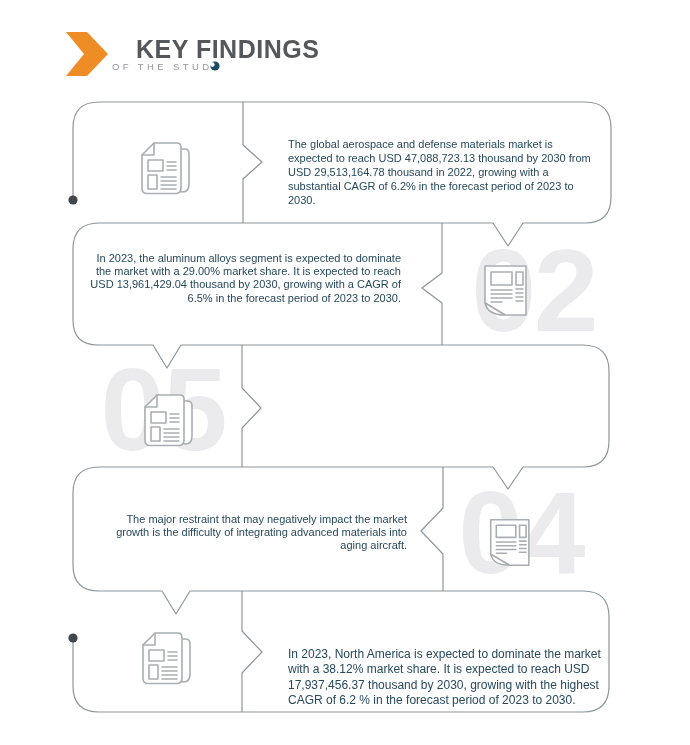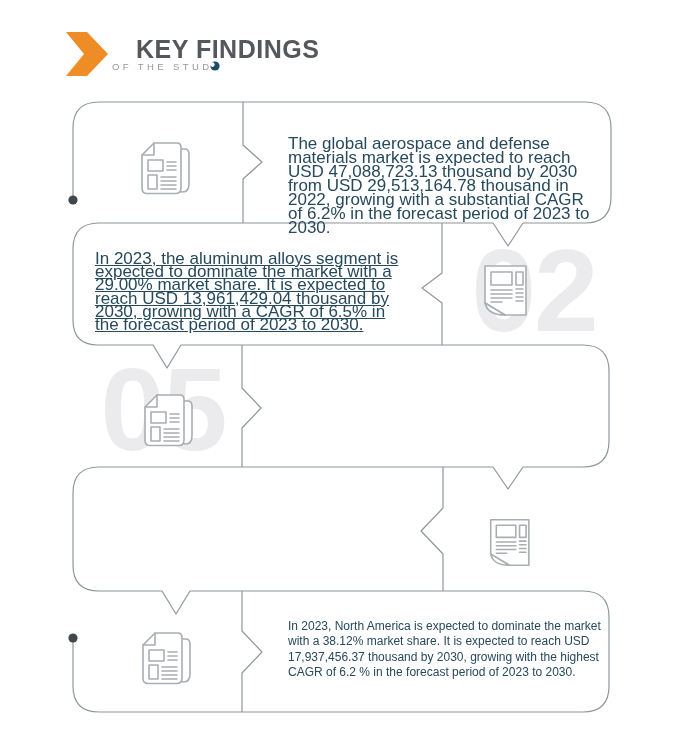--- a/index.html
+++ b/index.html
@@ -33,47 +33,48 @@
   #num1{left:95px;top:129px;width:142px;}
   #num2{left:458px;top:247px;width:152px;}
   #num3{left:92px;top:366px;width:142px;}
   #num4{left:450px;top:489px;width:142px;}
   #num5{left:92px;top:610px;width:142px;}
   
   #lineart{position:absolute;left:0;top:0;z-index:2;}
   
   .btxt{
     position:absolute;z-index:3;
-    color:#27495C;font-size:17px;line-height:14px;
+    color:#27495C;font-size:11px;line-height:14px;
   }
   #txt1{left:288px;top:137px;width:308px;text-align:left;}
-  #txt2{left:95px; top:252px;width:314px;line-height:13.2px;text-decoration:underline;}
+  #txt2{left:87px; top:252px;width:314px;text-align:right;line-height:13.2px;}
   #txt3{left:288px;top:390px;width:315px;text-align:left;}
   #txt4{left:95px; top:513px;width:312px;text-align:right;line-height:13.2px;}
-  #txt5{left:288px;top:619px;width:322px;text-align:left;font-size:12px;line-height:15.4px;}
+  #txt5{left:288px;top:647px;width:322px;text-align:left;font-size:12px;line-height:15.4px;}
 </style>
 </head>
 <body>
 
 <div id="stage">
 
   <div>
     <svg class="hdr-arrow" width="42" height="44" viewBox="0 0 42 44">
       <polygon points="0,0 21,0 42,22 21,44 0,44 18,22" fill="#EE8D26"></polygon>
     </svg>
     <div class="hdr-title">KEY FINDINGS</div>
     <div class="hdr-sub">OF THE STUDY</div>
     <svg class="hdr-mark" width="12" height="12" viewBox="0 0 12 12">
       <circle cx="6" cy="6" r="4.6" fill="#1B4B66"></circle>
       <circle cx="3.4" cy="4.6" r="2.3" fill="#ffffff"></circle>
     </svg>
   </div>
 
   <div id="num2" class="bignum">02</div>
   <div id="num3" class="bignum">05</div>
+  <div id="num4" class="bignum">04</div>
 
   <svg id="lineart" width="690" height="745" viewBox="0 0 690 745">
 
     <path d="M 73 200
          L 73 128 Q 73 102 99 102
          L 585 102 Q 611 102 611 128
          L 611 197 Q 611 223 585 223
          L 523 223 L 508 246 L 493 223
          L 99 223 Q 73 223 73 249
          L 73 320 Q 73 345 98 345
@@ -137,15 +138,16 @@
       <path d="M9,17 L21,5 L44,5 C46.8,5 48,6.5 48,9.5 L48,50 C48,53.5 46,55.5 42.5,55.5 L14,55.5 C10.5,55.5 9,53.5 9,50.5 Z" fill="#ffffff"></path>
       <path d="M21,5 L21,17 L9,17"></path>
       <rect x="15" y="22" width="15" height="11"></rect>
       <rect x="15" y="37" width="9" height="14"></rect>
       <path d="M34,24 H43 M34,28 H43 M34,32 H43 M28,39 H43 M28,43 H43 M28,47 H43 M28,51 H43"></path>
     </g>
   </svg>
 
   <div id="txt1" class="btxt">The global aerospace and defense materials market is expected to reach USD 47,088,723.13 thousand by 2030 from USD 29,513,164.78 thousand in 2022, growing with a substantial CAGR of 6.2% in the forecast period of 2023 to 2030.</div>
   <div id="txt2" class="btxt">In 2023, the aluminum alloys segment is expected to dominate the market with a 29.00% market share. It is expected to reach USD 13,961,429.04 thousand by 2030, growing with a CAGR of 6.5% in the forecast period of 2023 to 2030.</div>
+  <div id="txt4" class="btxt">The major restraint that may negatively impact the market growth is the difficulty of integrating advanced materials into aging aircraft.</div>
   <div id="txt5" class="btxt">In 2023, North America is expected to dominate the market with a 38.12% market share. It is expected to reach USD 17,937,456.37 thousand by 2030, growing with the highest CAGR of 6.2 % in the forecast period of 2023 to 2030.</div>
 
 </div>
 
 </body></html>

